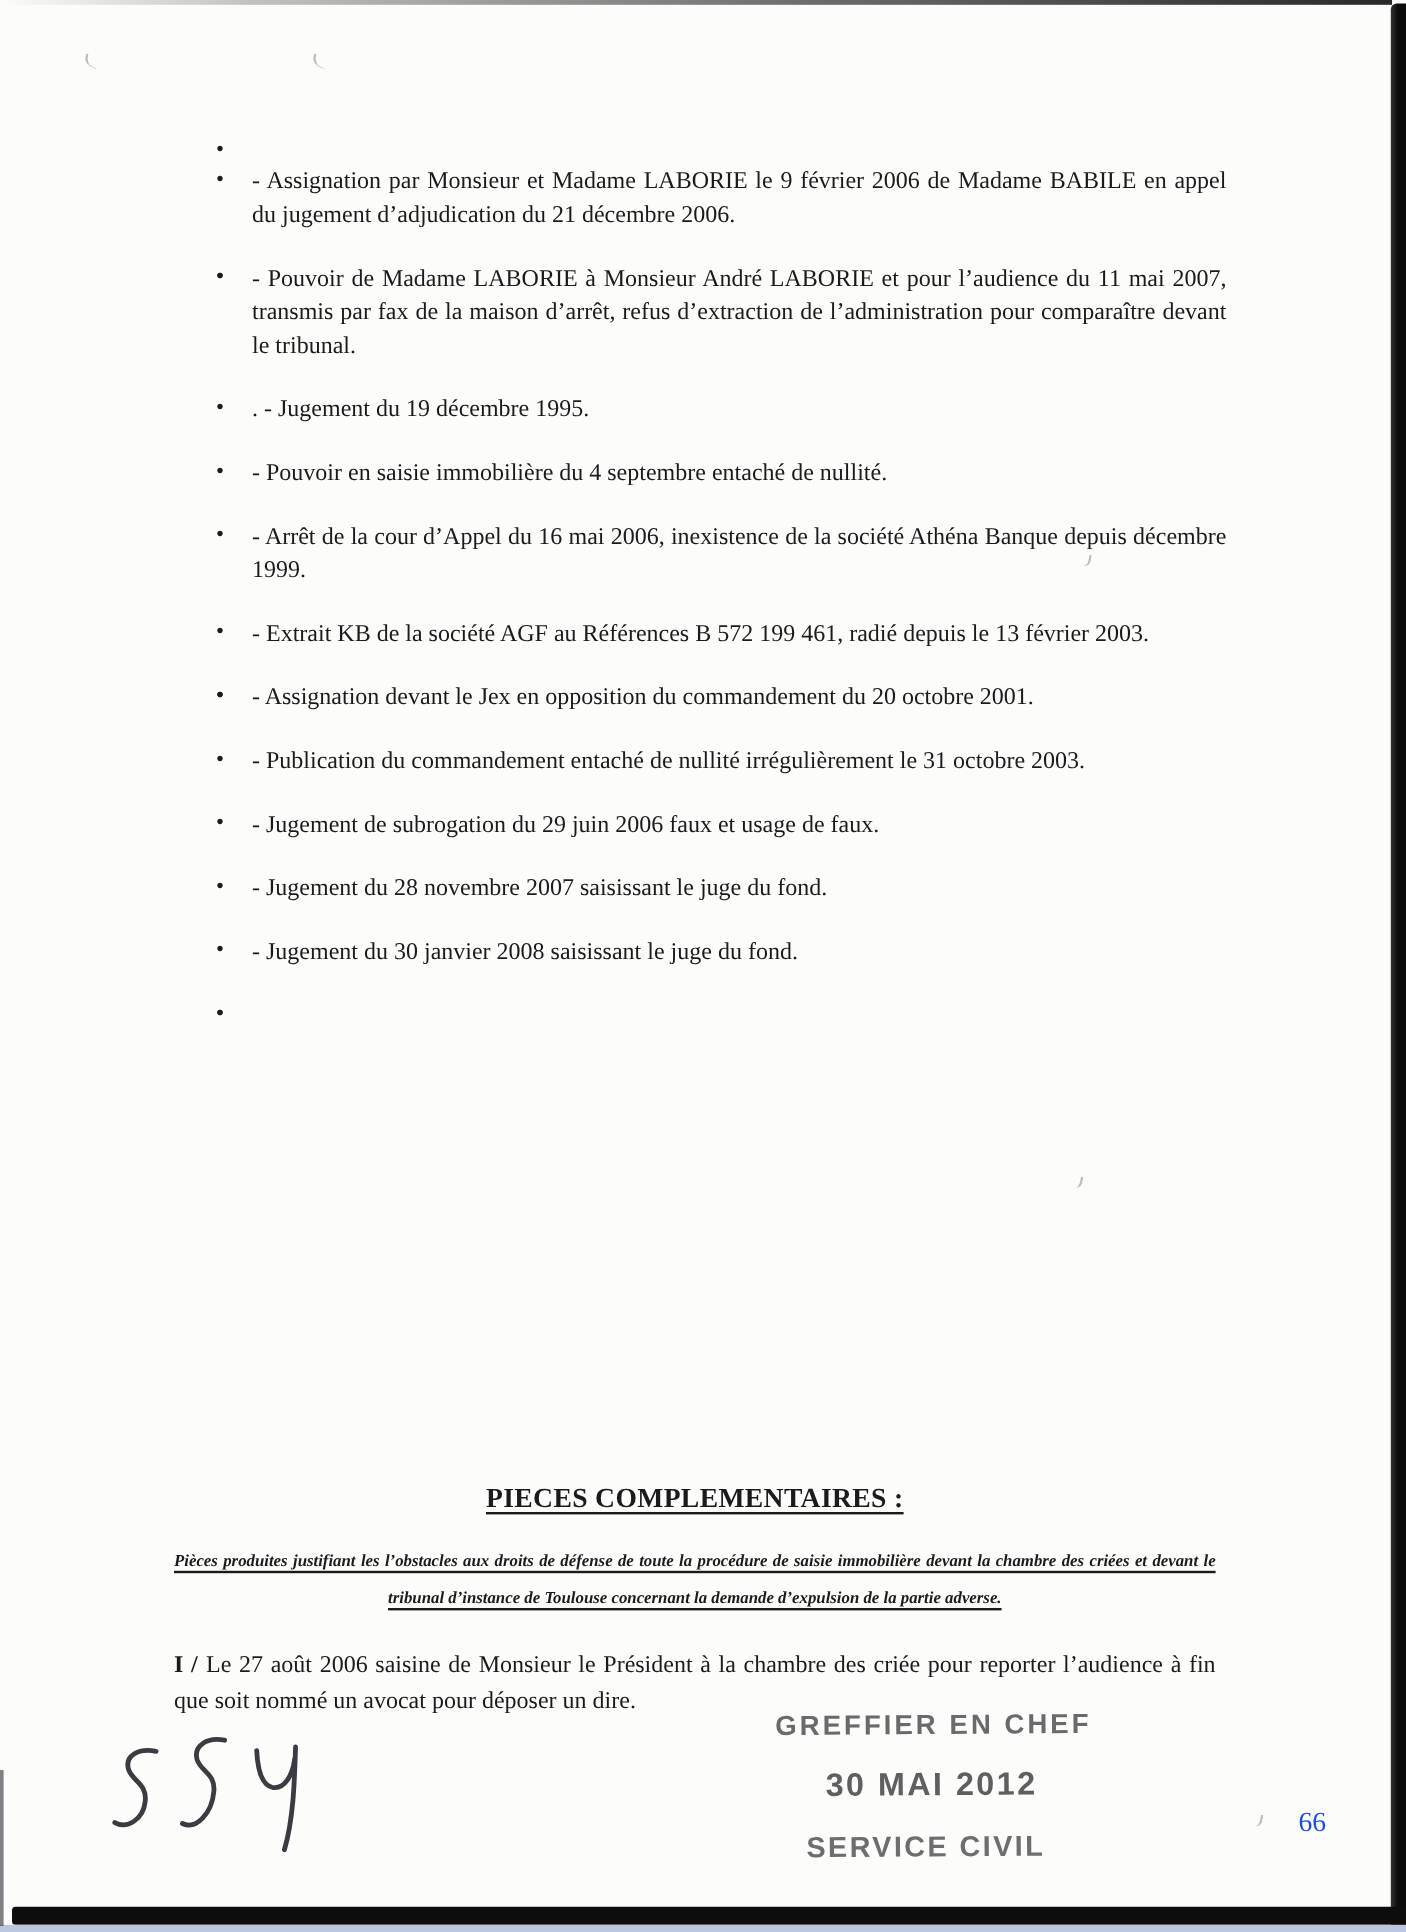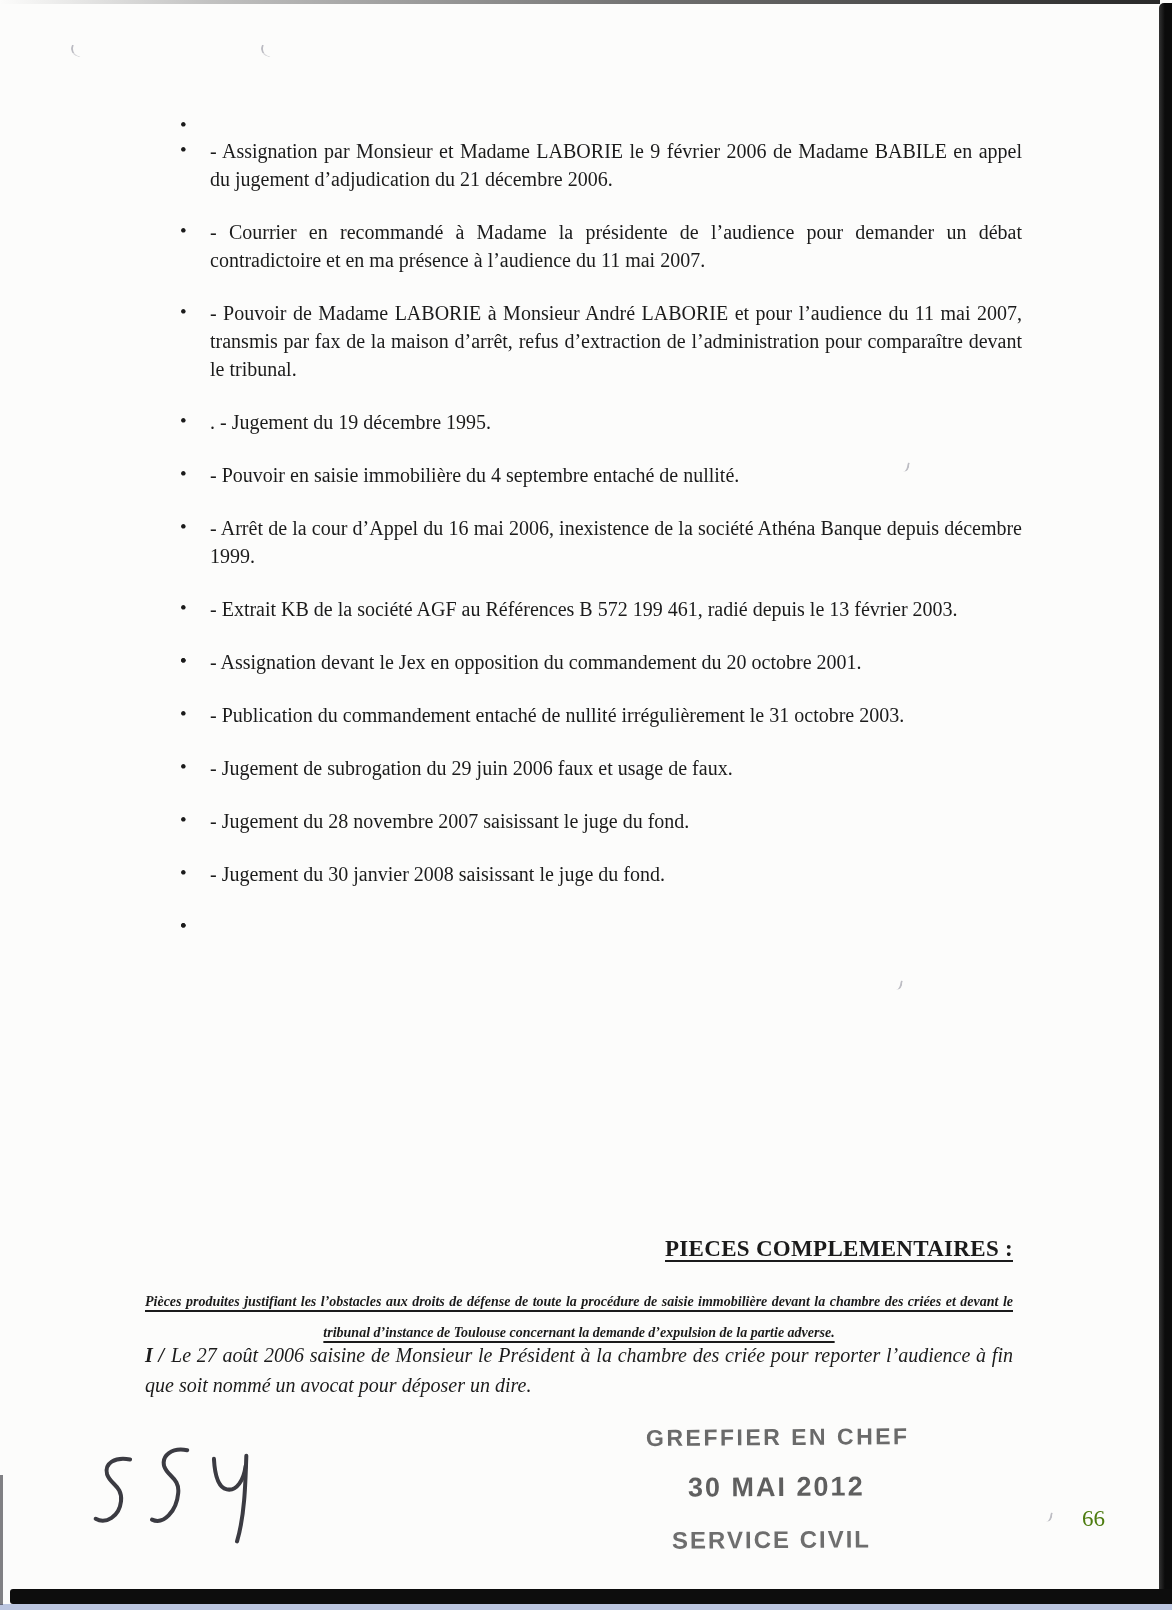--- a/index.html
+++ b/index.html
@@ -22,39 +22,39 @@
 
   
   ul.bullets { position:absolute; top:112px; left:178px; width:812px;
     margin:0; padding:0 0 0 32px; list-style:none; }
   ul.bullets li { position:relative; text-align:justify; font-size:20px;
     line-height:28px; margin-bottom:25px; }
   ul.bullets .dot { position:absolute; left:-30px; top:-1px; font-size:19px; }
 
   
   .sec-title { position:absolute; top:1236px; left:145px; width:868px;
-    text-align:right; font-weight:bold; font-size:23px; letter-spacing:.3px;
+    text-align:center; font-weight:bold; font-size:23px; letter-spacing:.3px;
     text-decoration:underline; text-decoration-thickness:2px; text-underline-offset:4px; }
   .sec-sub { position:absolute; top:1286px; left:145px; width:868px;
     font-weight:bold; font-style:italic; font-size:14px; line-height:31px;
     text-align:justify; text-align-last:center;
     text-decoration:underline; text-decoration-thickness:2px; text-underline-offset:4px; }
-  .para { position:absolute; top:1340px; left:145px; width:868px;
-    font-style:italic; font-size:20px; line-height:30px; text-align:justify; }
+  .para { position:absolute; top:1372px; left:145px; width:868px;
+    font-size:20px; line-height:30px; text-align:justify; }
   .pmark { font-weight:bold; margin-right:7px; }
 
   
   .stamp { position:absolute; font-family:"Liberation Sans","DejaVu Sans",sans-serif;
     font-weight:bold; transform:rotate(-.4deg);
     text-shadow:0 0 1px rgba(252,252,251,.55), 1px 1px 0 rgba(252,252,251,.25); }
   .stamp1 { top:1424px; left:646px; font-size:23px; letter-spacing:2.5px; color:#6a6a6a; }
   .stamp2 { top:1472px; left:688px; font-size:27px; letter-spacing:2px; color:#5f5f5f; }
   .stamp3 { top:1526px; left:672px; font-size:24px; letter-spacing:2px; color:#6e6e6e; }
 
-  .pageno { position:absolute; top:1506px; left:1082px; font-size:23px; color:#4d7c0f; }
+  .pageno { position:absolute; top:1506px; left:1082px; font-size:23px; color:#1d4ed8; }
 
   .handwriting { position:absolute; top:1442px; left:90px; transform:rotate(-3deg); }
 
   
   .speck { position:absolute; width:10px; height:9px;
     border-left:2px solid rgba(110,110,125,.45);
     border-bottom:1px solid rgba(110,110,125,.25);
     border-radius:0 0 0 9px; transform:rotate(18deg); }
   .sp1 { top:46px; left:70px; }
   .sp2 { top:46px; left:260px; }
@@ -78,21 +78,21 @@
 
   <div class="speck sp1"></div>
   <div class="speck sp2"></div>
   <div class="comma cm1"></div>
   <div class="comma cm2"></div>
   <div class="comma cm3"></div>
 
   <ul class="bullets">
     <li><span class="dot">•</span></li>
     <li><span class="dot">•</span><span>- Assignation par Monsieur et Madame LABORIE le 9 février 2006 de Madame BABILE en appel du jugement d’adjudication du 21 décembre 2006.</span></li>
-    <li><span class="dot">•</span><span>- Courrier en recommandé à Madame la présidente de l’audience pour demander un débat contradictoire et en ma présence à l’audience du 11 mai 2007.</span></li>
+    <li><span class="dot">•</span></li>
     <li><span class="dot">•</span><span>- Pouvoir de Madame LABORIE à Monsieur André LABORIE et pour l’audience du 11 mai 2007, transmis par fax de la maison d’arrêt, refus d’extraction de l’administration pour comparaître devant le tribunal.</span></li>
     <li><span class="dot">•</span><span>. - Jugement du 19 décembre 1995.</span></li>
     <li><span class="dot">•</span><span>- Pouvoir en saisie immobilière du 4 septembre entaché de nullité.</span></li>
     <li><span class="dot">•</span><span>- Arrêt de la cour d’Appel du 16 mai 2006, inexistence de la société Athéna Banque depuis décembre 1999.</span></li>
     <li><span class="dot">•</span><span>- Extrait KB de la société AGF au Références B 572 199 461, radié depuis le 13 février 2003.</span></li>
     <li><span class="dot">•</span></li>
     <li><span class="dot">•</span><span>- Assignation devant le Jex en opposition du commandement du 20 octobre 2001.</span></li>
     <li><span class="dot">•</span><span>- Publication du commandement entaché de nullité irrégulièrement le 31 octobre 2003.</span></li>
     <li><span class="dot">•</span><span>- Jugement de subrogation du 29 juin 2006 faux et usage de faux.</span></li>
     <li><span class="dot">•</span><span>- Jugement du 28 novembre 2007 saisissant le juge du fond.</span></li>

